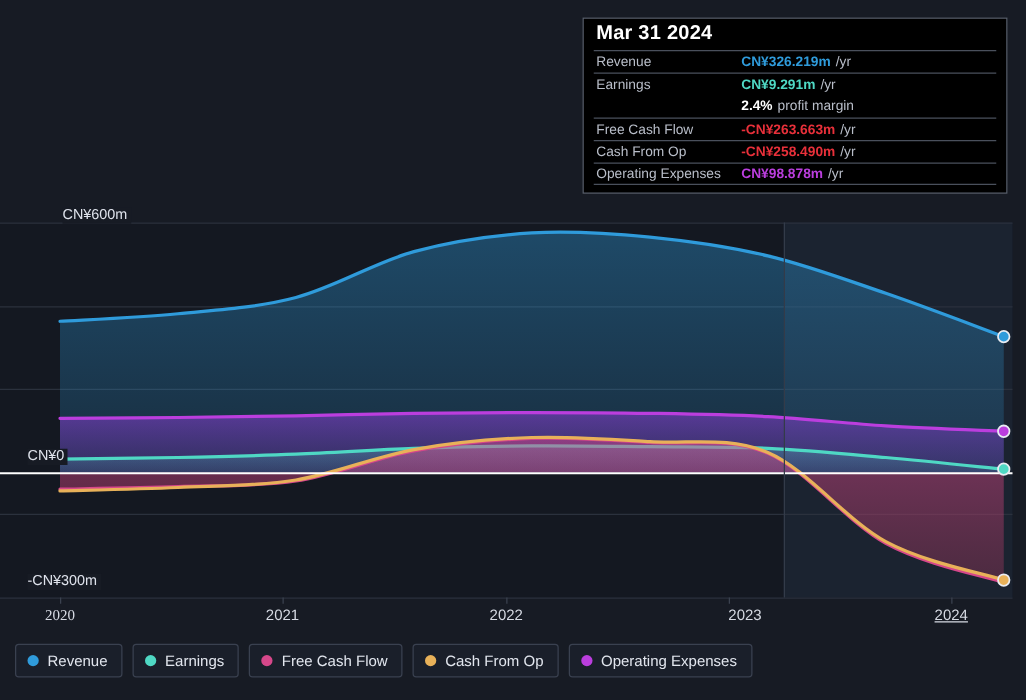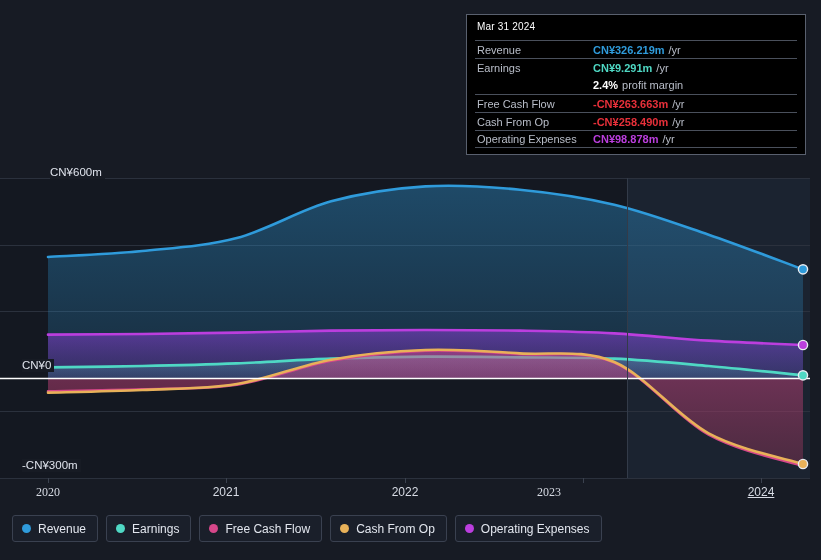--- a/index.html
+++ b/index.html
@@ -40,22 +40,22 @@
     position: absolute;
     left: 466px; top: 14px;
     width: 340px; height: 141px;
     background: #000000;
     border: 1px solid #59606e;
     z-index: 40;
     padding: 0 8px;
   }
   #tooltip .tt-title {
     color: #ffffff;
-    font-size: 10px;
-    font-weight: normal;
+    font-size: 16px;
+    font-weight: bold;
     line-height: 14px;
     padding: 5px 0 6px 2px;
     letter-spacing: .2px;
   }
   .tt-row {
     display: flex;
     align-items: center;
     height: 18px;
     border-top: 1px solid #4a505c;
     font-size: 11px;
@@ -169,21 +169,21 @@
 
     <div id="y-axis">
         <div class="y-label" style="left: 22px; top: 166px; margin-left: 28px;">CN¥600m</div>
         <div class="y-label" style="left: 22px; top: 359px;">CN¥0</div>
         <div class="y-label" style="left: 22px; top: 459px;">-CN¥300m</div>
       </div>
     <div id="x-axis">
         <div class="x-label" style="left: 48px; top: 485px; font-family: Liberation Serif, serif;">2020</div>
         <div class="x-label" style="left: 226px; top: 485px;">2021</div>
         <div class="x-label" style="left: 405px; top: 485px;">2022</div>
-        <div class="x-label" style="left: 549px; top: 485px; font-family: Liberation Serif, serif;">2023</div>
+        <div class="x-label" style="left: 596px; top: 485px;">2023</div>
         <div class="x-label" style="left: 761px; top: 485px; text-decoration: underline;">2024</div>
       </div>
   </div>
 
   <div id="tooltip">
     <div class="tt-title">Mar 31 2024</div>
     <div id="tooltip-rows">
         <div class="tt-row">
           <div class="tt-key">Revenue</div>
           <div><span class="tt-val" style="color: rgb(47, 155, 219);">CN¥326.219m</span><span class="tt-unit">/yr</span></div>

